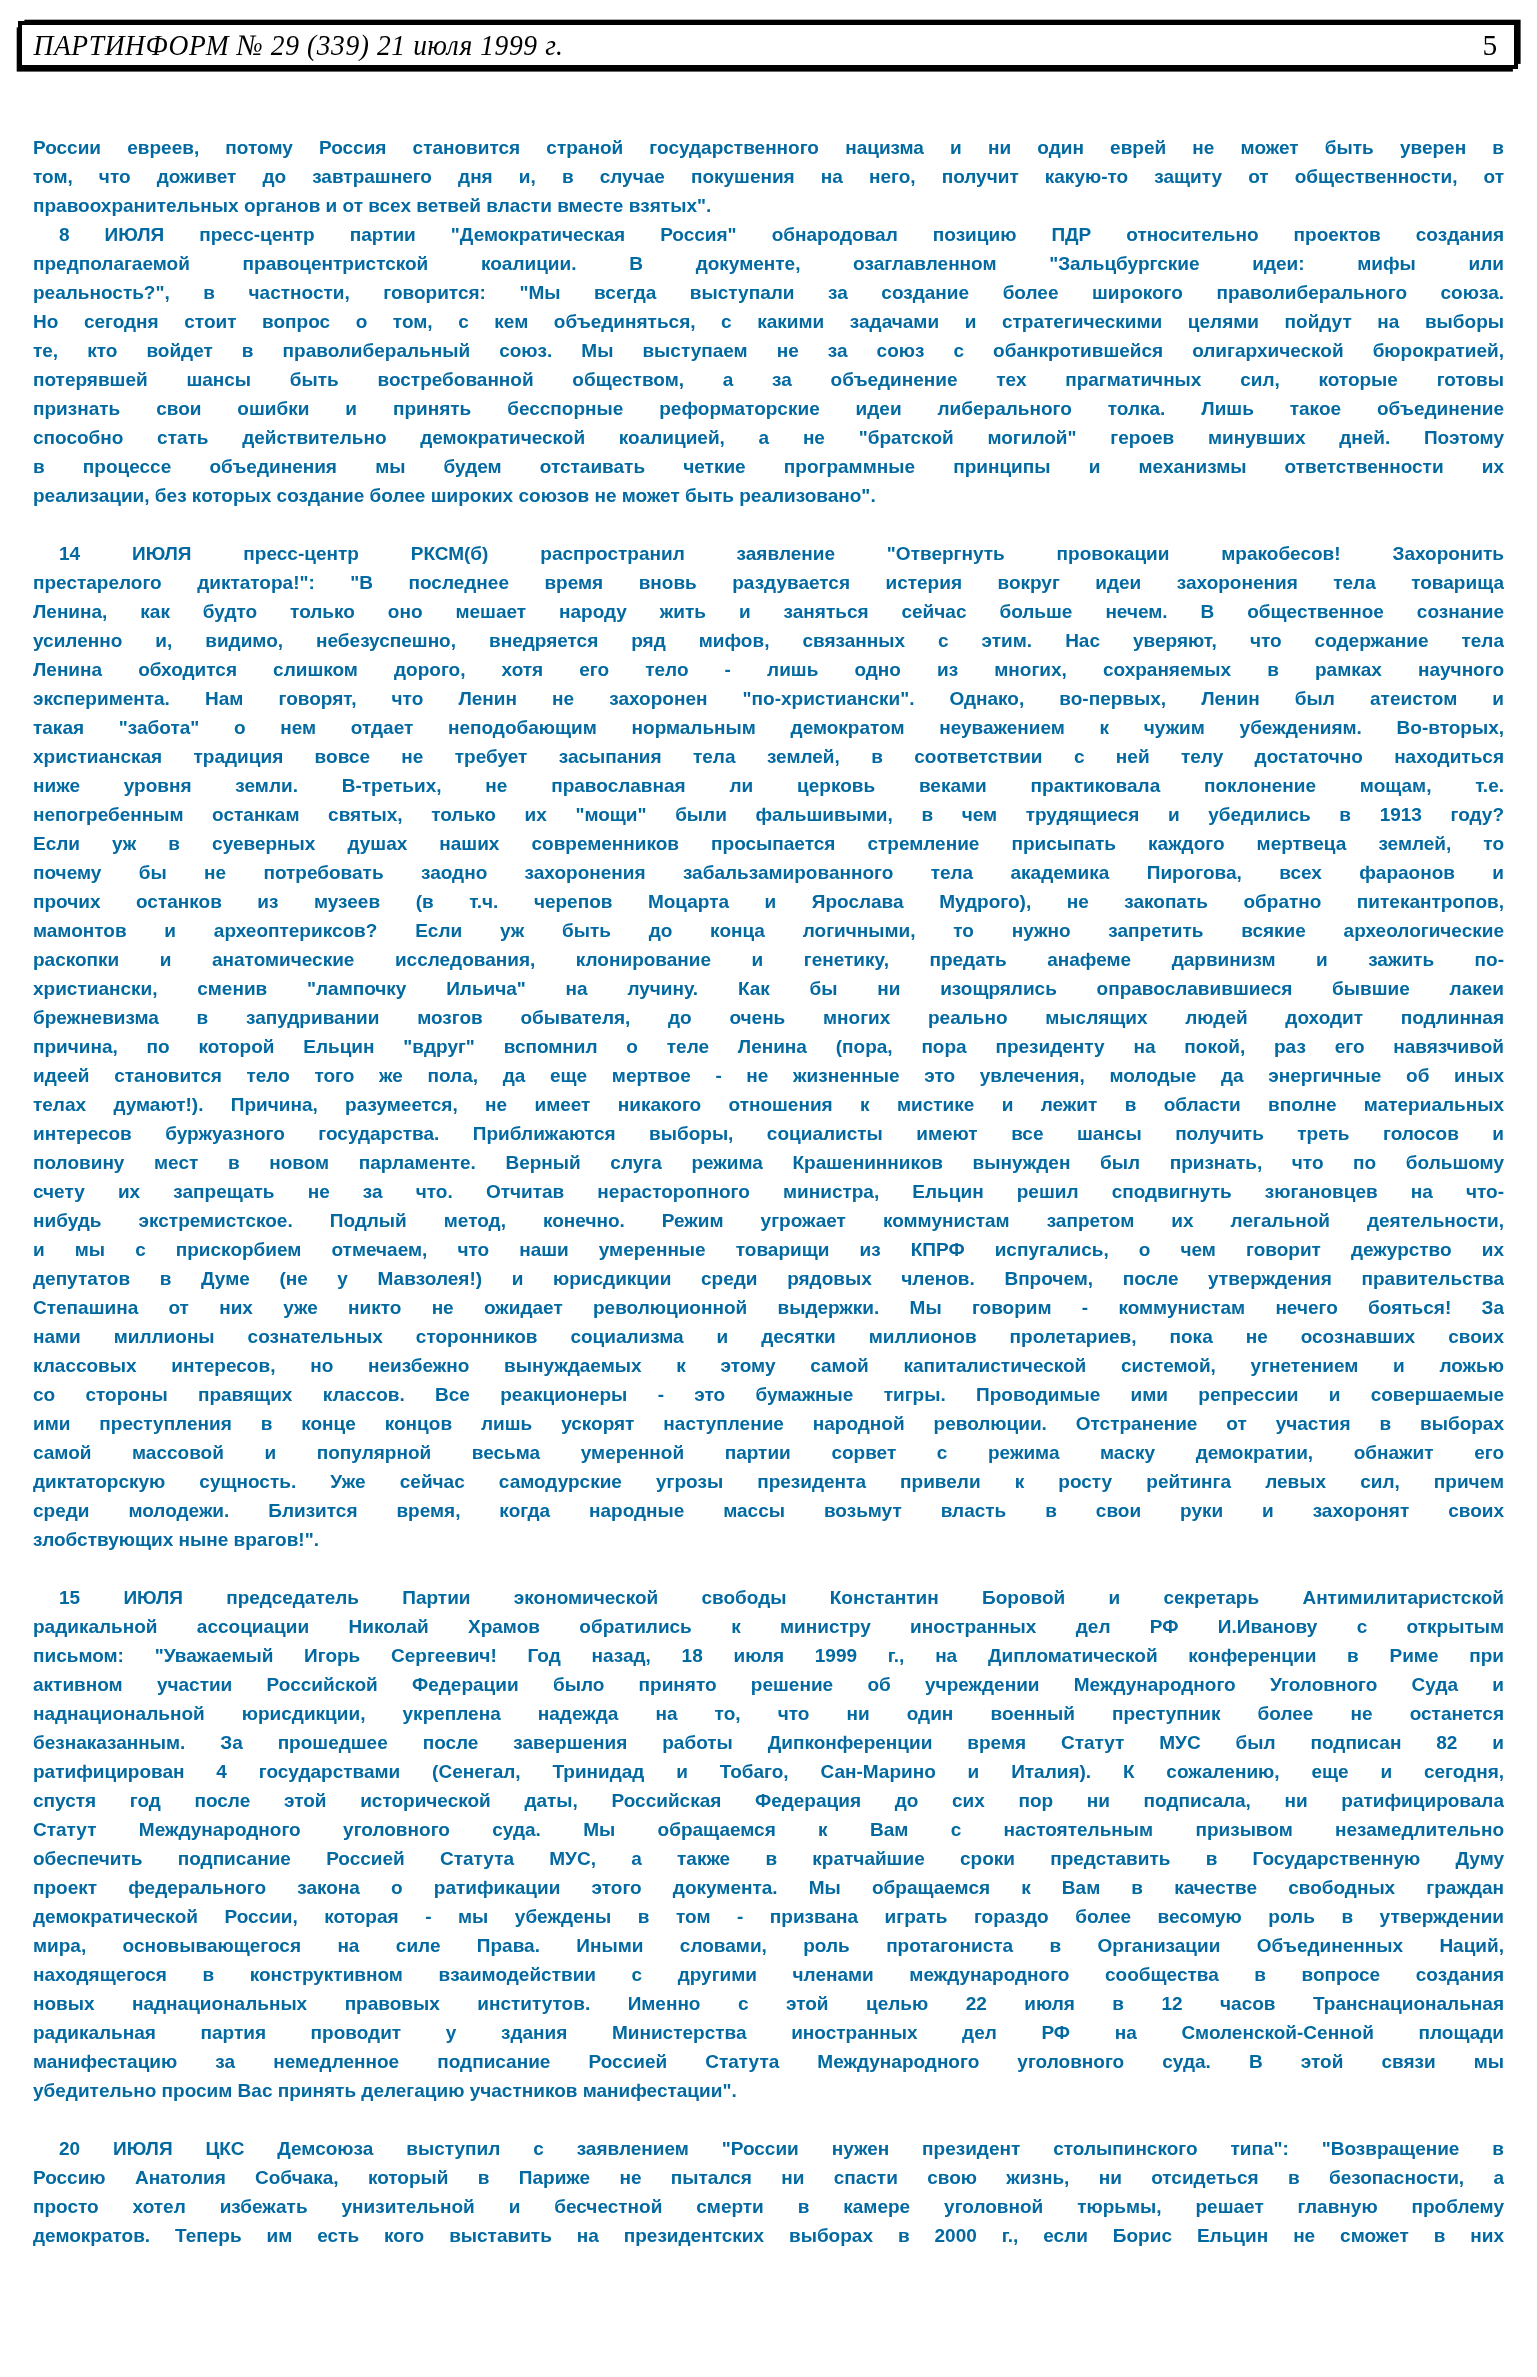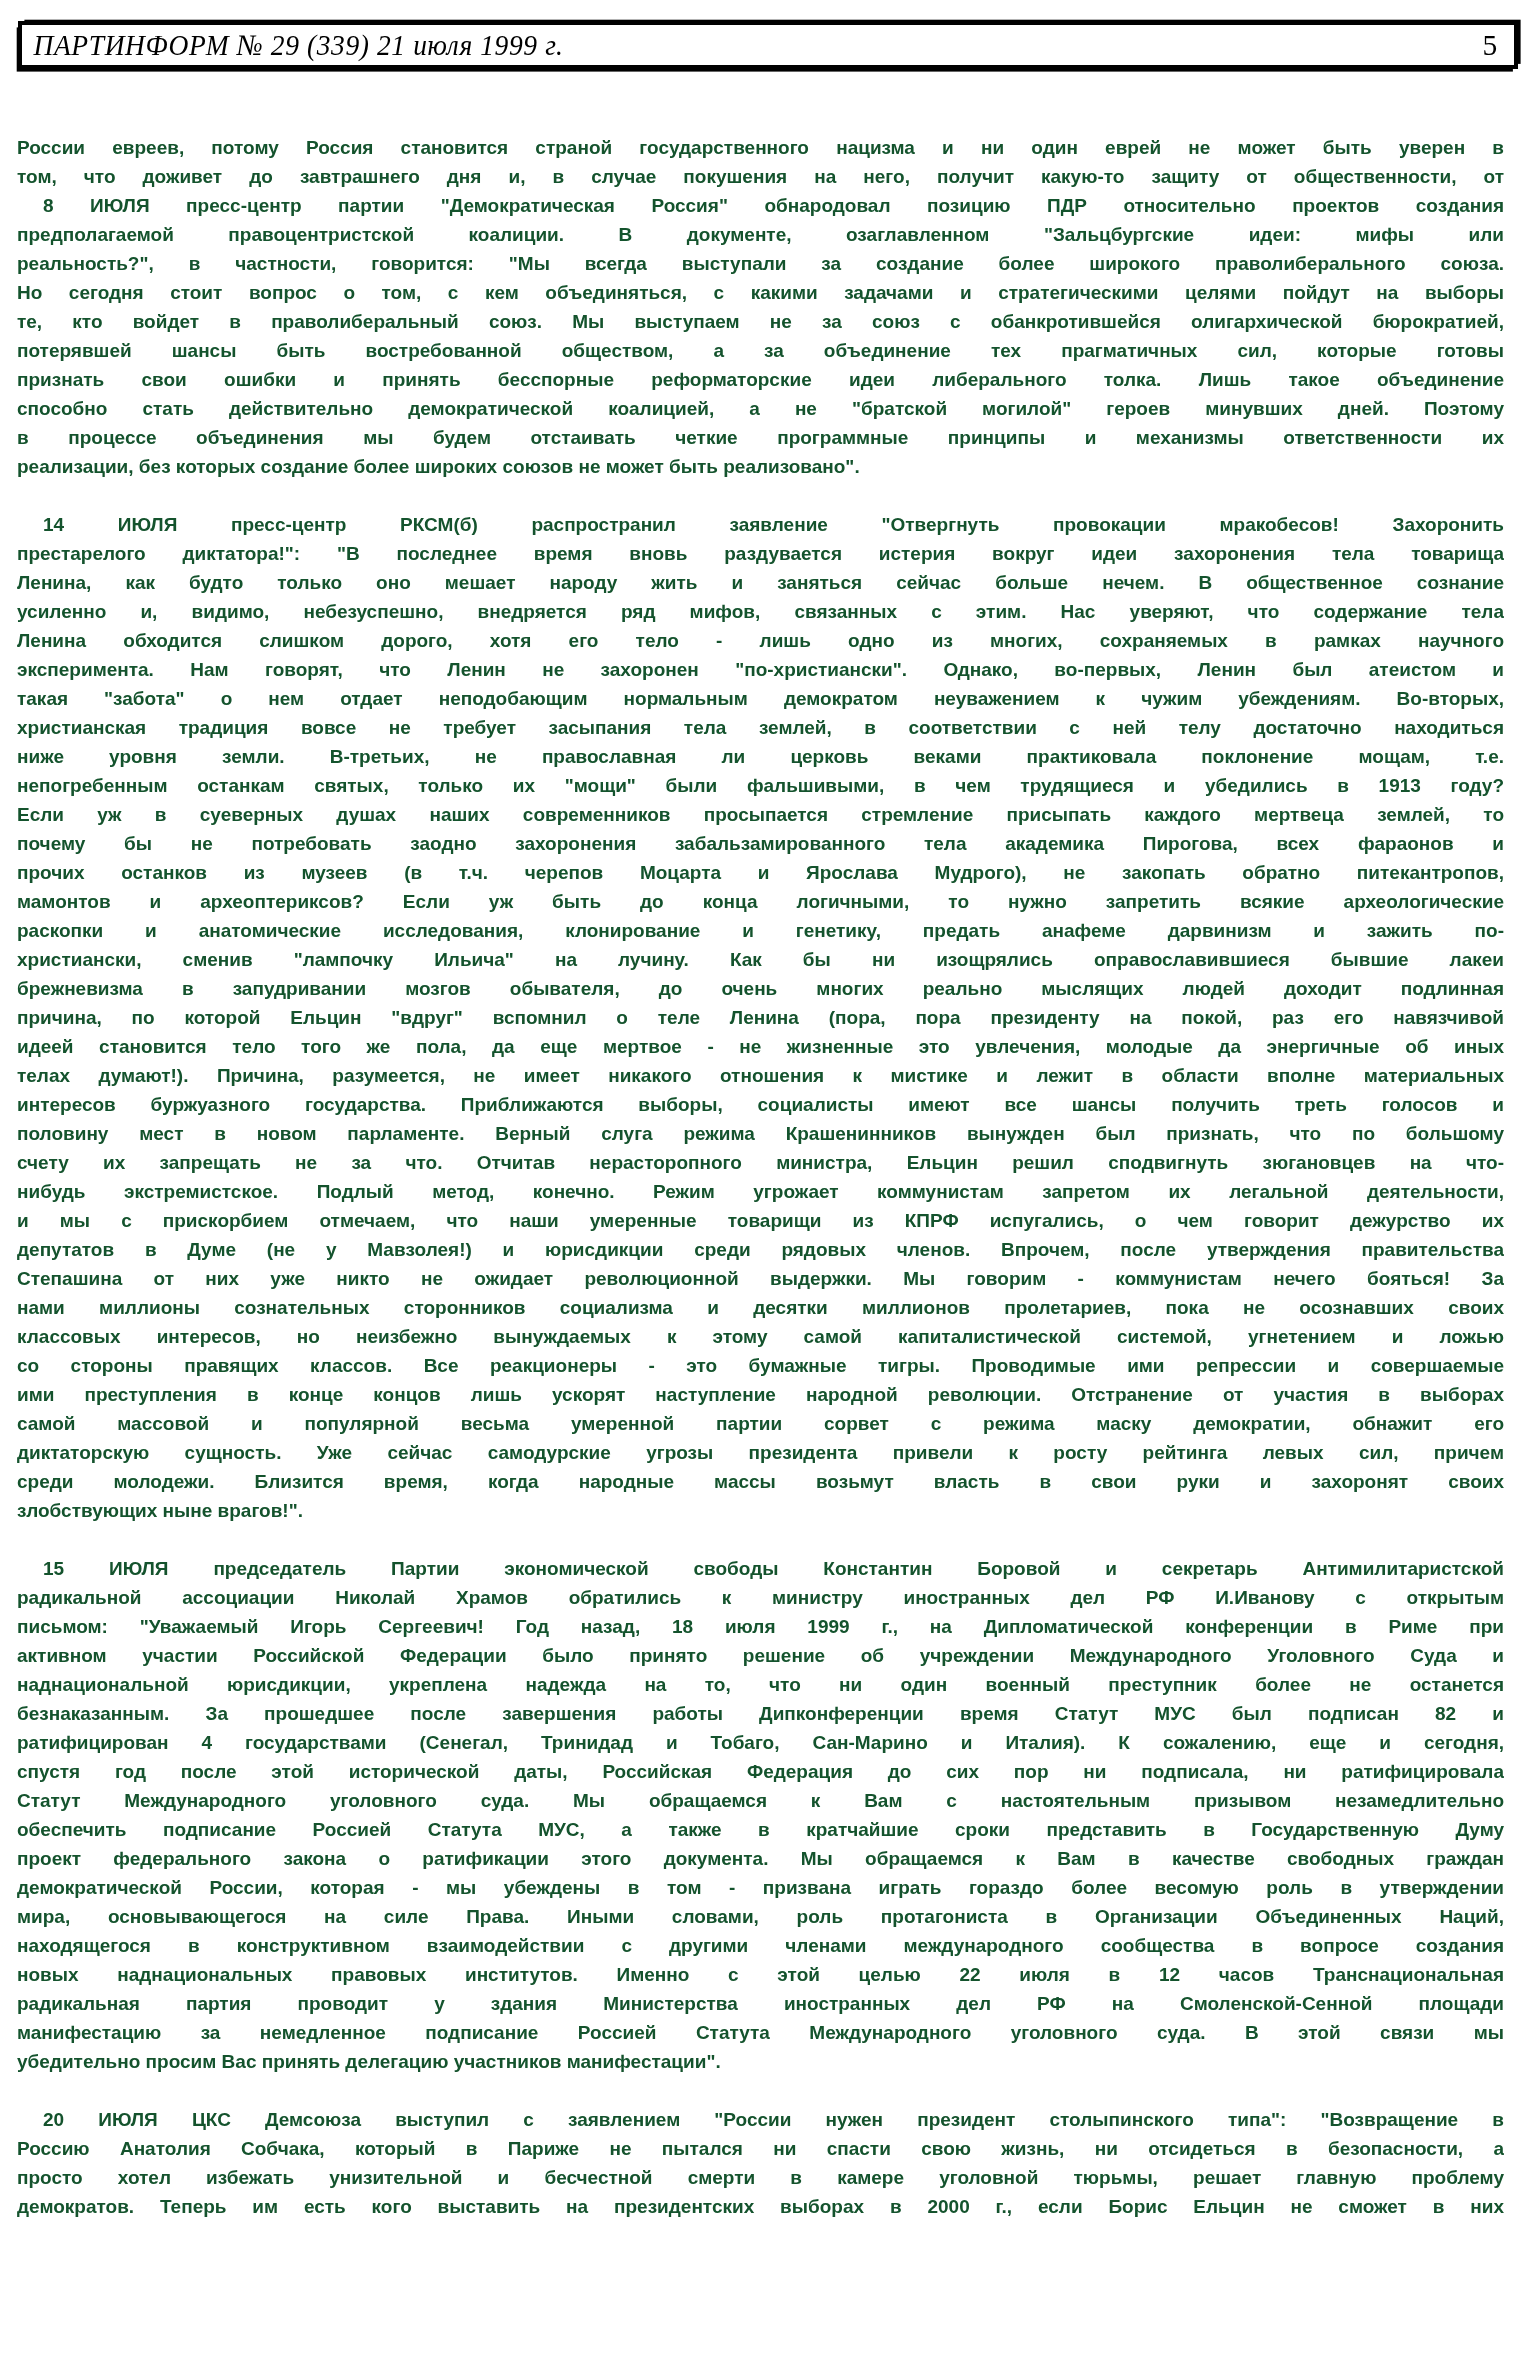--- a/index.html
+++ b/index.html
@@ -37,26 +37,26 @@
     white-space: nowrap;
     transform: scaleY(1.08);
   }
   .header .pagenum {
     font-family: "Liberation Serif", "DejaVu Serif", serif;
     font-size: 29.5px;
     font-style: normal;
   }
   
   .bodytext {
-    margin: 64px 33px 0 17px;
+    margin: 64px 33px 0 33px;
     font-family: "Liberation Sans", "DejaVu Sans", sans-serif;
     font-weight: bold;
     font-size: 19px;
     line-height: 29px;
-    color: #14532d;
+    color: #0369a1;
   }
   .para { margin: 0; }
   .para.gap { margin-top: 29px; }
   .line {
     text-align: justify;
     text-align-last: justify;
     white-space: normal;
     overflow: hidden;
     height: 29px;
   }
@@ -74,20 +74,21 @@
 
   <header class="header">
     <span class="title">ПАРТИНФОРМ № 29 (339) 21 июля 1999 г.</span>
     <span class="pagenum">5</span>
   </header>
 
   <main class="bodytext">
       <div class="para">
         <div class="line">России евреев, потому Россия становится страной государственного нацизма и ни один еврей не может быть уверен в</div>
         <div class="line">том, что доживет до завтрашнего дня и, в случае покушения на него, получит какую-то защиту от общественности, от</div>
+        <div class="line endline">правоохранительных органов и от всех ветвей власти вместе взятых".</div>
       </div>
       <div class="para">
         <div class="line firstline">8 ИЮЛЯ пресс-центр партии "Демократическая Россия" обнародовал позицию ПДР относительно проектов создания</div>
         <div class="line">предполагаемой правоцентристской коалиции. В документе, озаглавленном "Зальцбургские идеи: мифы или</div>
         <div class="line">реальность?", в частности, говорится: "Мы всегда выступали за создание более широкого праволиберального союза.</div>
         <div class="line">Но сегодня стоит вопрос о том, с кем объединяться, с какими задачами и стратегическими целями пойдут на выборы</div>
         <div class="line">те, кто войдет в праволиберальный союз. Мы выступаем не за союз с обанкротившейся олигархической бюрократией,</div>
         <div class="line">потерявшей шансы быть востребованной обществом, а за объединение тех прагматичных сил, которые готовы</div>
         <div class="line">признать свои ошибки и принять бесспорные реформаторские идеи либерального толка. Лишь такое объединение</div>
         <div class="line">способно стать действительно демократической коалицией, а не "братской могилой" героев минувших дней. Поэтому</div>

